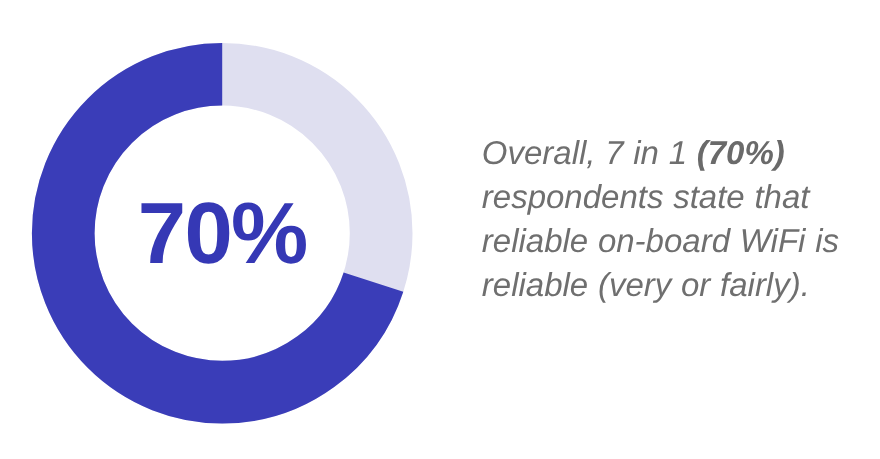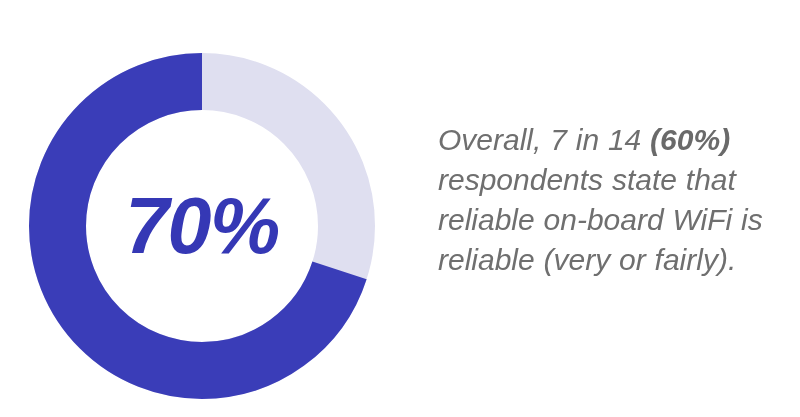--- a/index.html
+++ b/index.html
@@ -16,24 +16,23 @@
   .infographic {
     position: relative;
     width: 800px;
     height: 417px;
     background: #ffffff;
   }
   
   .chart-area {
     position: absolute;
     left: 0px;
-    top: 14px;
+    top: 0px;
     width: 410px;
     height: 331px;
-    font-style: italic;
   }
   .donut-svg {
     position: absolute;
     left: 0;
     top: 0;
     width: 410px;
     height: 417px;
     display: block;
   }
   .center-label {
@@ -80,16 +79,16 @@
     <svg class="donut-svg" viewBox="0 0 410 417">
 
       <circle cx="202" cy="212" r="144.5" fill="none" stroke="#dfdff0" stroke-width="57"></circle>
 
       <circle cx="202" cy="212" r="144.5" fill="none" stroke="#3a3db8" stroke-width="57" stroke-dasharray="635.54 272.38" stroke-dashoffset="0" transform="rotate(-90 202 212) scale(1,-1) translate(0,-424)"></circle>
     </svg>
     <div class="center-label" style="color: rgb(53, 56, 181);">70%</div>
   </div>
 
   <div class="caption-area">
-    <div class="caption-text" style="color: rgb(111, 111, 111);"><span>Overall, 7 in 14 </span><b>(60%)</b><span> respondents state that reliable on-board WiFi is reliable (very or fairly).</span></div>
+    <div class="caption-text" style="color: rgb(111, 111, 111);"><span>Overall, 7 in 1 </span><b>(70%)</b><span> respondents state that reliable on-board WiFi is reliable (very or fairly).</span></div>
   </div>
 
 </div>
 
 </body></html>

